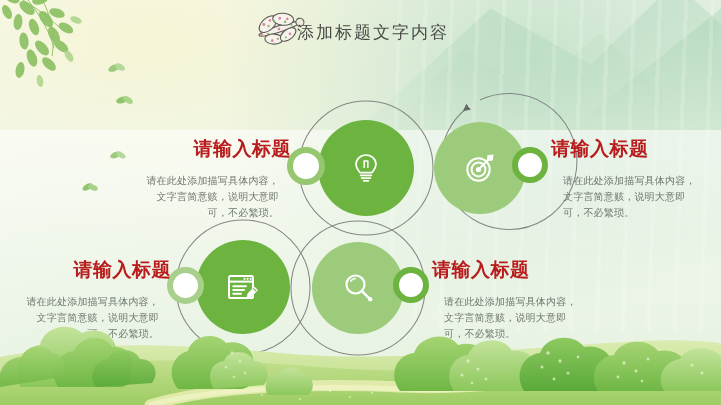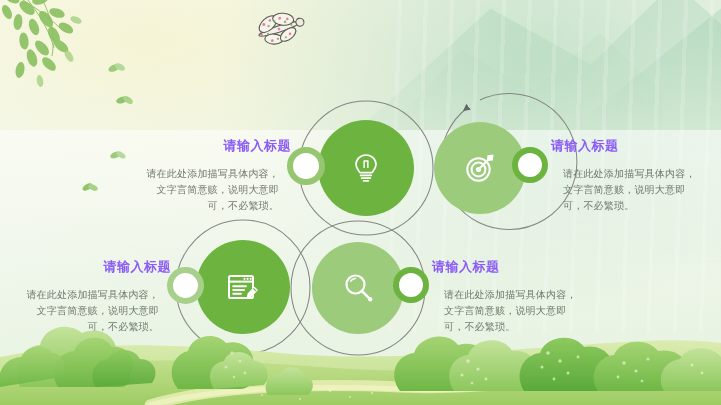--- a/index.html
+++ b/index.html
@@ -74,21 +74,21 @@
 
   .dot{position:absolute;border-radius:50%;background:#ffffff;}
   .d1{left:287px;top:147px;width:26px;height:26px;border:6px solid #96c66f;}
   .d2{left:512px;top:147px;width:24px;height:24px;border:6px solid #6cb33f;}
   .d3{left:167px;top:267px;width:25px;height:25px;border:6px solid #a8cf8c;}
   .d4{left:393px;top:267px;width:24px;height:24px;border:6px solid #6cb33f;}
 
   
   .tb{position:absolute;}
   .tb h3{
-    margin:0 0 5px 0;font-size:13px;font-weight:bold;color:#8b5cf6;
+    margin:0 0 5px 0;font-size:19px;font-weight:bold;color:#b91c1c;
     letter-spacing:.5px;line-height:1.2;
   }
   .tb p{
     margin:12px;font-size:10px;line-height:1.62;color:#6f776f;letter-spacing:.2px;
   }
   .tb-tl{left:126px;top:138px;width:165px;text-align:right;}
   .tb-tr{left:551px;top:138px;width:160px;text-align:left;}
   .tb-bl{left:6px;top:259px;width:165px;text-align:right;}
   .tb-br{left:432px;top:259px;width:165px;text-align:left;}
 
@@ -181,20 +181,21 @@
           <circle cx="18" cy="15" r="1.2"></circle>
             <circle cx="25" cy="12" r="1.1"></circle>
           <circle cx="35" cy="16" r="1.2"></circle>
             <circle cx="23" cy="30" r="1.1"></circle>
           <circle cx="31" cy="31" r="1.1"></circle>
             <circle cx="40" cy="21" r="1.1"></circle>
           <circle cx="15" cy="22" r="1"></circle>
         </g>
       </g>
     </svg>
+    <div class="title">添加标题文字内容</div>
   </div>
 
   <div class="diagram">
     <svg width="721" height="405" viewBox="0 0 721 405">
       <defs>
         <marker id="arrowL" markerWidth="9" markerHeight="9" refX="7" refY="4.5" orient="auto">
           <path d="M9,1 L2,4.5 L9,8 Z" fill="#5e5e5e"></path>
         </marker>
       </defs>
       <g fill="none" stroke="#7d7d7d" stroke-width="1.05" opacity=".92">

